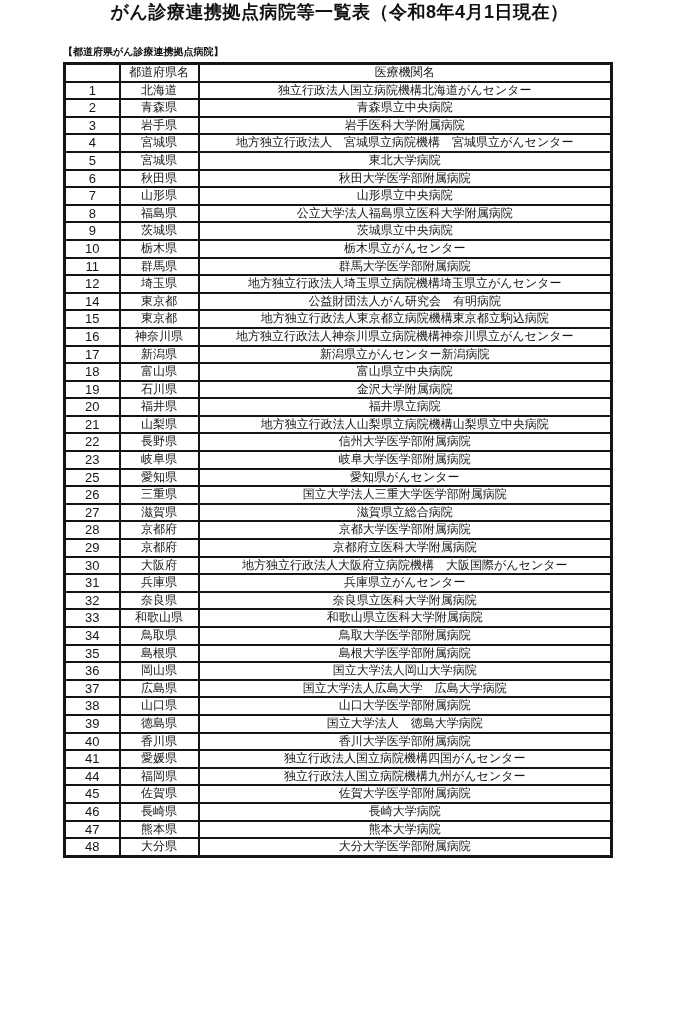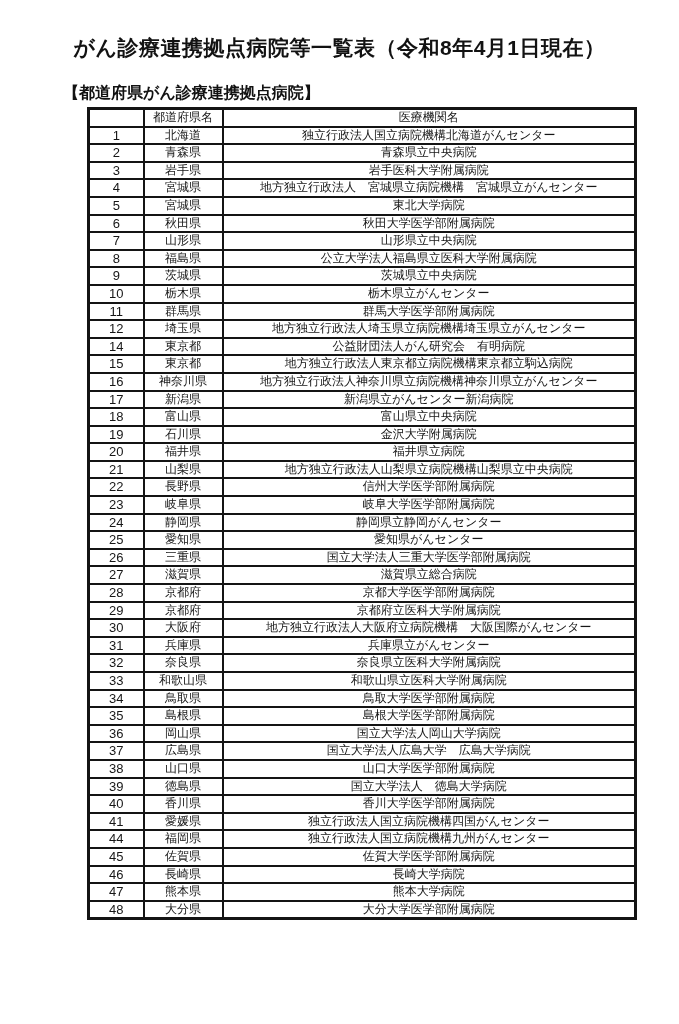--- a/index.html
+++ b/index.html
@@ -10,37 +10,36 @@
   body {
     width: 679px;
     height: 1024px;
     overflow: hidden;
     font-family: "Liberation Sans", "DejaVu Sans", sans-serif;
     color: #161616;
     position: relative;
   }
   .page-title {
     margin: 0;
-    padding-top: 34px;
     text-align: center;
-    font-size: 21px;
+    font-size: 18px;
     font-weight: bold;
     letter-spacing: 0.5px;
     color: #121212;
   }
   .section-heading {
     margin: 21px 0 3px 63px;
-    font-size: 16px;
+    font-size: 10px;
     font-weight: bold;
     color: #121212;
   }
   table.hospital-table {
     border-collapse: collapse;
     table-layout: fixed;
-    margin-left: 87px;
+    margin-left: 63px;
     width: 547px;
     border: 3px solid #141414;
   }
   .hospital-table col.col-no { width: 55px; }
   .hospital-table col.col-pref { width: 79px; }
   .hospital-table col.col-hosp { width: 413px; }
   .hospital-table th,
   .hospital-table td {
     border: 2px solid #141414;
     padding: 0 2px;
@@ -183,25 +182,20 @@
         <td class="cell-no">22</td>
         <td class="cell-pref">長野県</td>
         <td class="cell-hosp">信州大学医学部附属病院</td>
       </tr>
       <tr>
         <td class="cell-no">23</td>
         <td class="cell-pref">岐阜県</td>
         <td class="cell-hosp">岐阜大学医学部附属病院</td>
       </tr>
       <tr>
-        <td class="cell-no">24</td>
-        <td class="cell-pref">静岡県</td>
-        <td class="cell-hosp">静岡県立静岡がんセンター</td>
-      </tr>
-      <tr>
         <td class="cell-no">25</td>
         <td class="cell-pref">愛知県</td>
         <td class="cell-hosp">愛知県がんセンター</td>
       </tr>
       <tr>
         <td class="cell-no">26</td>
         <td class="cell-pref">三重県</td>
         <td class="cell-hosp">国立大学法人三重大学医学部附属病院</td>
       </tr>
       <tr>

